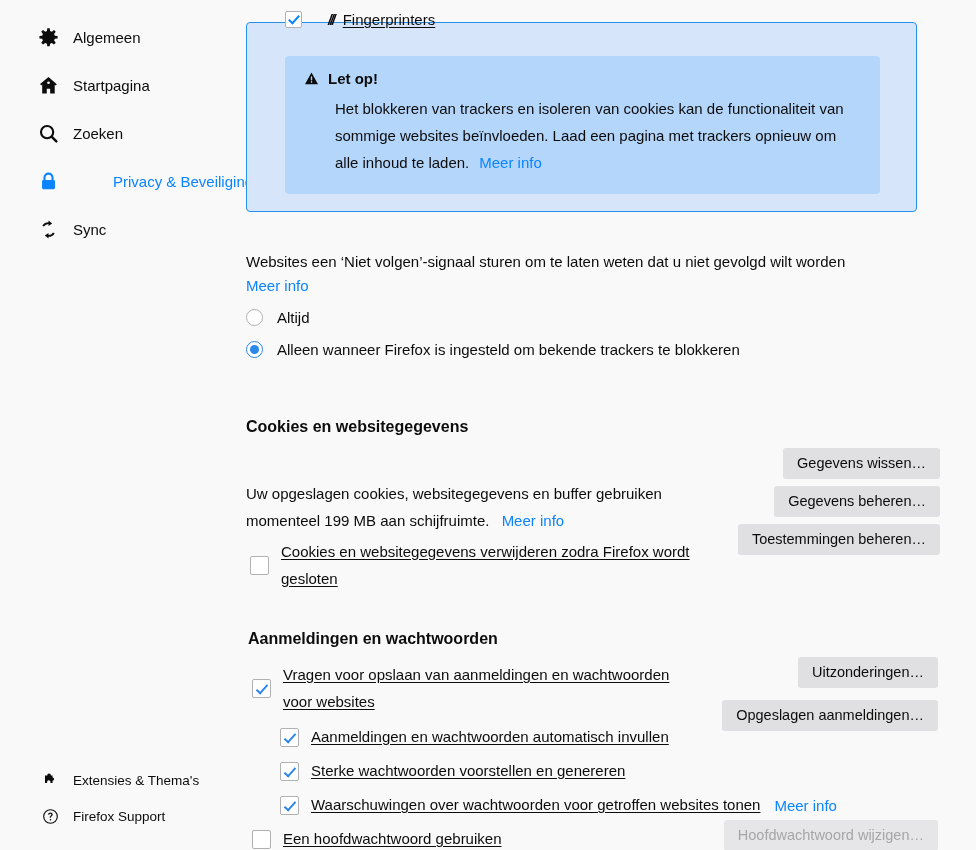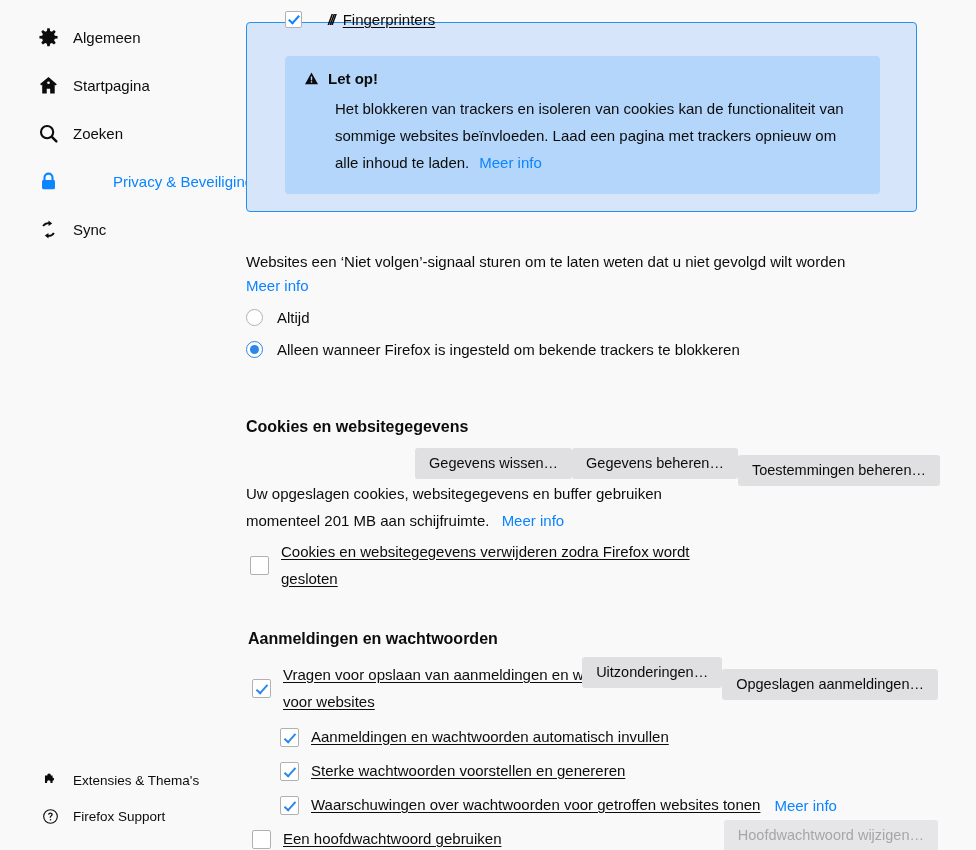--- a/index.html
+++ b/index.html
@@ -324,21 +324,21 @@
     cursor: default;
     text-align: center;
   }
   .btn.disabled {
     background: #e6e6e8;
     color: #a6a6a8;
   }
   .btn-stack {
     position: absolute;
     display: flex;
-    flex-direction: row;
+    flex-direction: column;
     align-items: flex-end;
   }
 
   
   .logins {
     position: absolute;
     left: 8px;
     top: 630px;
     width: 710px;
   }
@@ -482,21 +482,21 @@
         <span class="radio checked"></span>
         <span class="radio-label">Alleen wanneer Firefox is ingesteld om bekende trackers te blokkeren</span>
       </div>
     </div>
 
     <div class="cookies">
       <div class="section-title">Cookies en websitegegevens</div>
 
       <div class="desc">
         <span>Uw opgeslagen cookies, websitegegevens en buffer gebruiken</span><br>
-        <span>momenteel 201 MB aan schijfruimte.</span>
+        <span>momenteel 199 MB aan schijfruimte.</span>
         <span class="lnk" style="margin-left:8px">Meer info</span>
       </div>
 
       <div class="cb-row">
         <span class="cb-empty"></span>
         <span class="cb-label"><span class="ak">Cookies en websitegegevens verwijderen zodra Firefox wordt gesloten</span></span>
       </div>
 
       <div class="btn-stack" style="right:18px; top:30px;">
         <button class="btn" style="margin-bottom:7px;">Gegevens wissen…</button>

